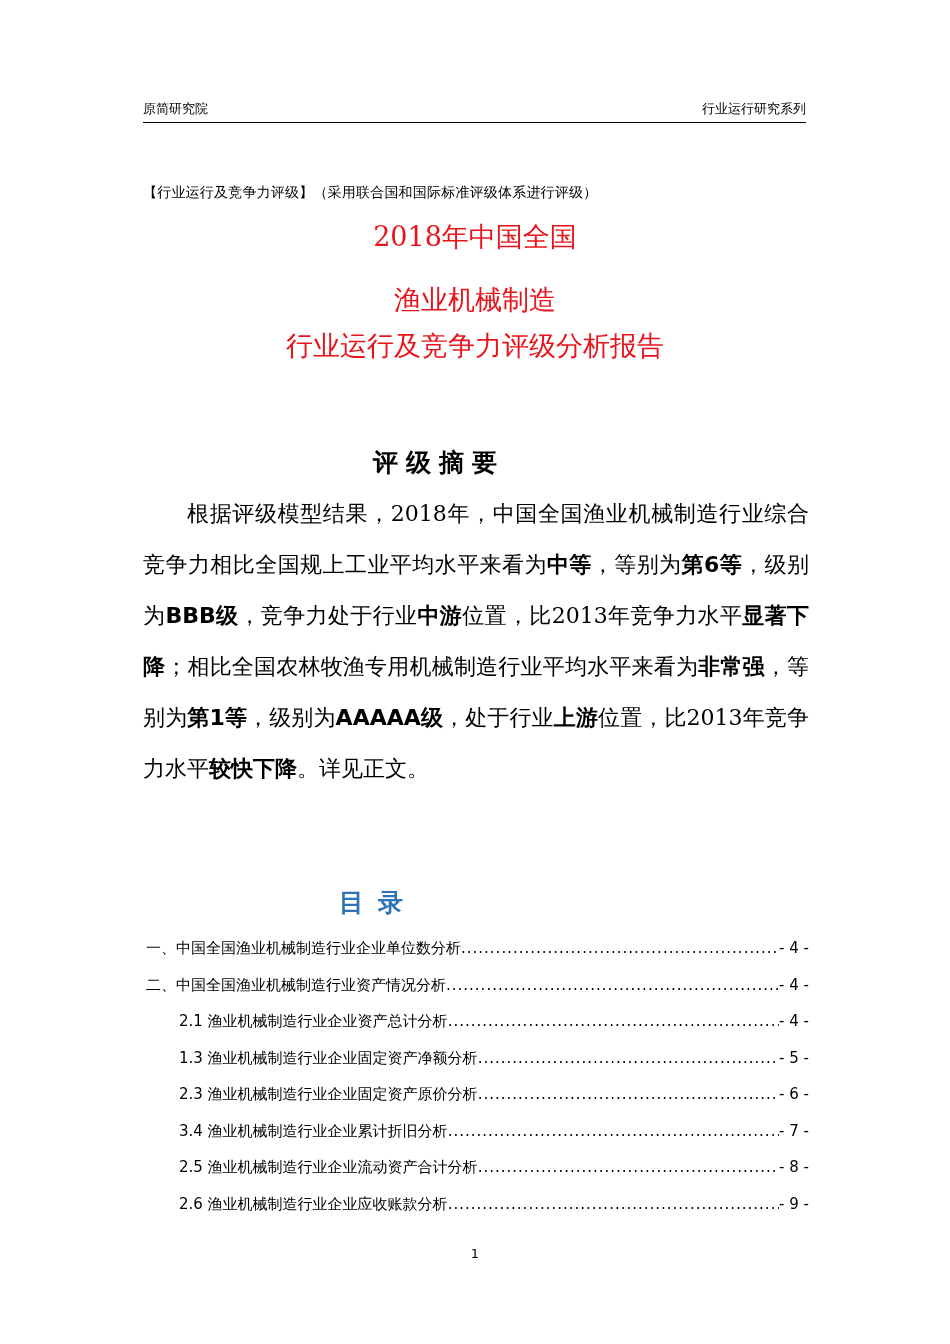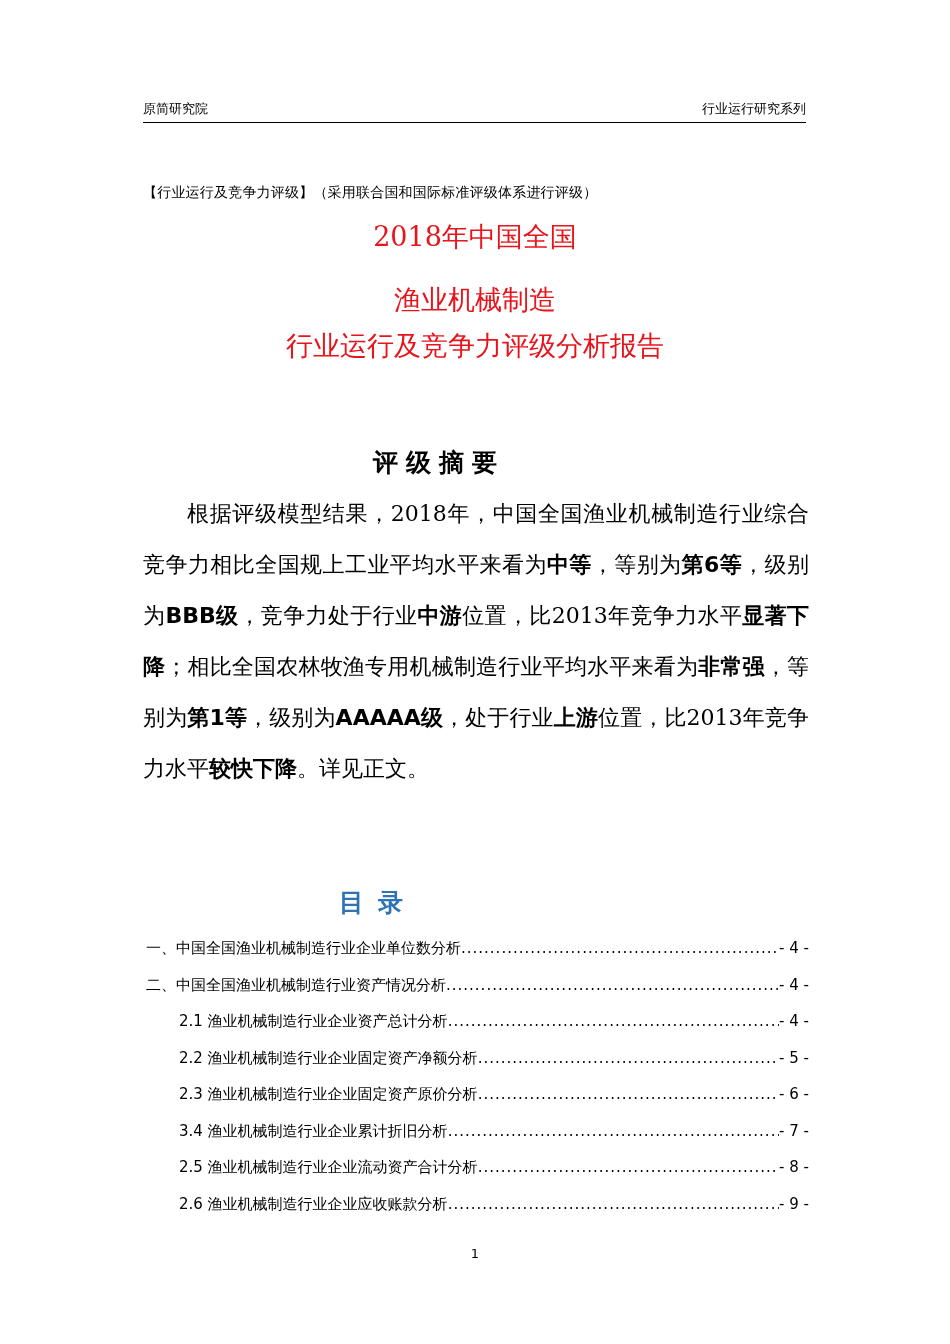--- a/index.html
+++ b/index.html
@@ -53,21 +53,21 @@
       <span class="lbl">二、中国全国渔业机械制造行业资产情况分析</span>
       <span class="dots"></span>
       <span class="pg">- 4 -</span>
     </div>
     <div class="toc-row sub">
       <span class="lbl">2.1 渔业机械制造行业企业资产总计分析</span>
       <span class="dots"></span>
       <span class="pg">- 4 -</span>
     </div>
     <div class="toc-row sub">
-      <span class="lbl">2.2 渔业机械制造行业企业固定资产净额分析</span>
+      <span class="lbl">1.3 渔业机械制造行业企业固定资产净额分析</span>
       <span class="dots"></span>
       <span class="pg">- 5 -</span>
     </div>
     <div class="toc-row sub">
       <span class="lbl">2.3 渔业机械制造行业企业固定资产原价分析</span>
       <span class="dots"></span>
       <span class="pg">- 6 -</span>
     </div>
     <div class="toc-row sub">
       <span class="lbl">3.4 渔业机械制造行业企业累计折旧分析</span>

